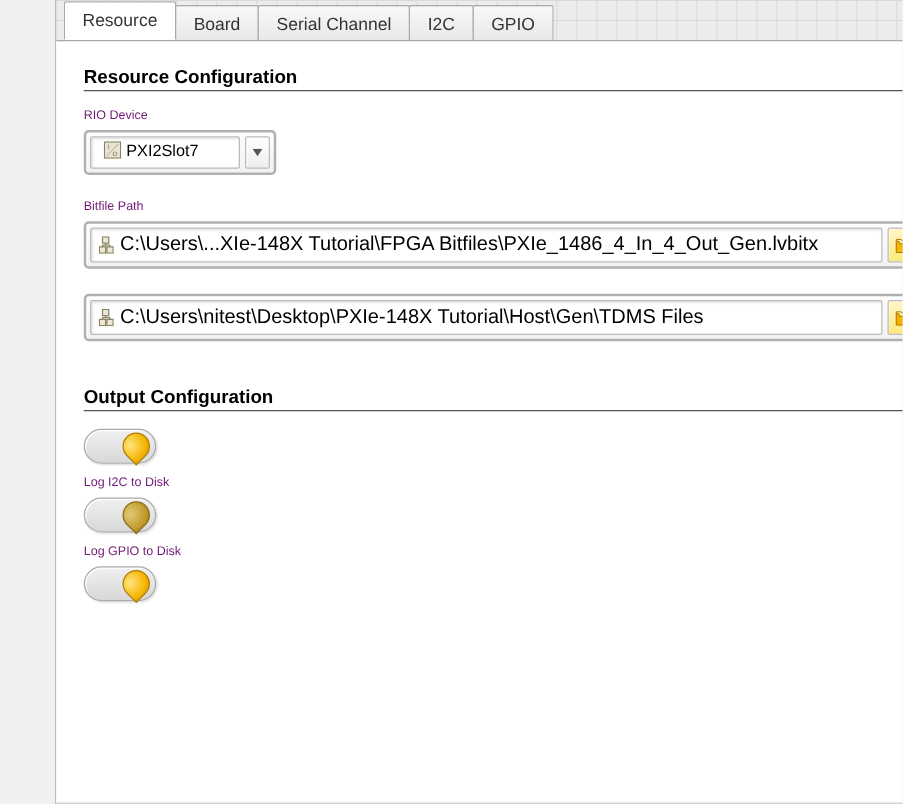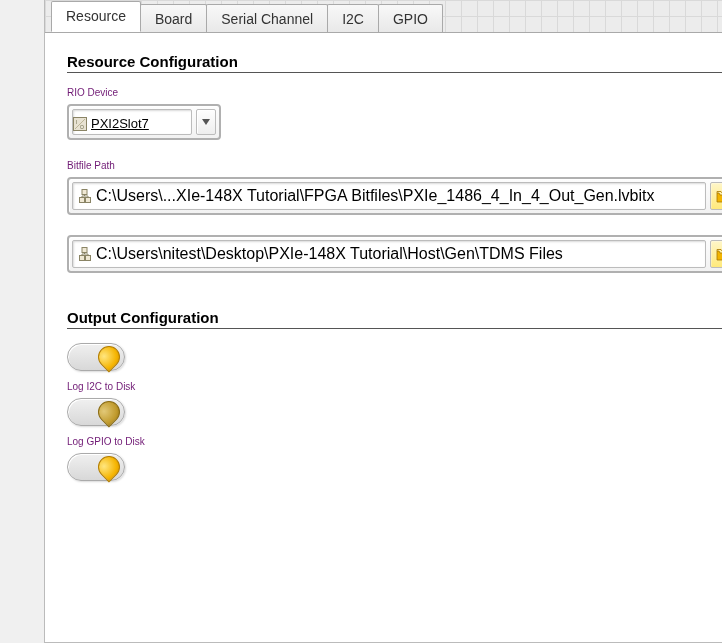--- a/index.html
+++ b/index.html
@@ -83,29 +83,28 @@
   .rio-group {
     display: inline-flex;
     border: 2px solid #b0b0b0;
     border-radius: 4px;
     background: linear-gradient(#fdfdfd, #f2f2f2);
     padding: 3px;
     box-shadow: inset 1px 1px 0 #fff;
   }
   .rio-input {
     display: flex;
-    align-items: flex-end;
+    align-items: flex-start;
     gap: 4px;
     background: #fff;
     border: 1px solid #bcbcbc;
     border-radius: 2px;
-    padding: 3px 0;
+    padding: 3px 10px;
     min-width: 120px;
     box-shadow: inset 1px 1px 2px rgba(0,0,0,0.15);
-    text-decoration: underline;
   }
   .rio-input-text {
     font-size: 13px;
     flex: 1;
   }
   .dropdown-btn {
     width: 20px;
     height: 26px;
     border: 1px solid #bcbcbc;
     border-radius: 2px;

